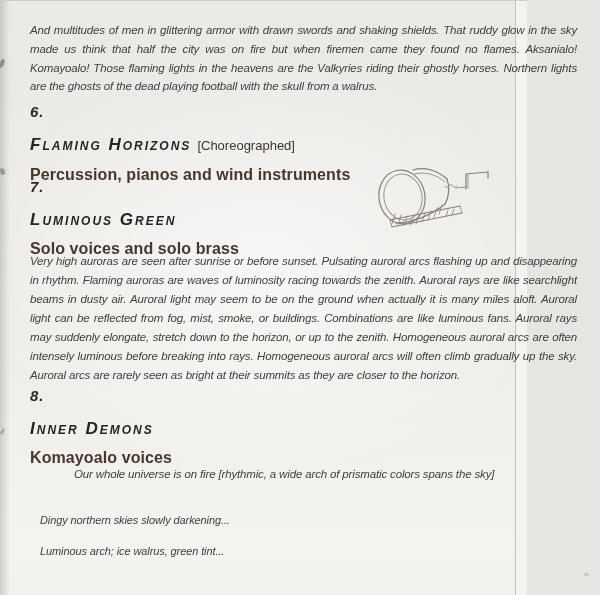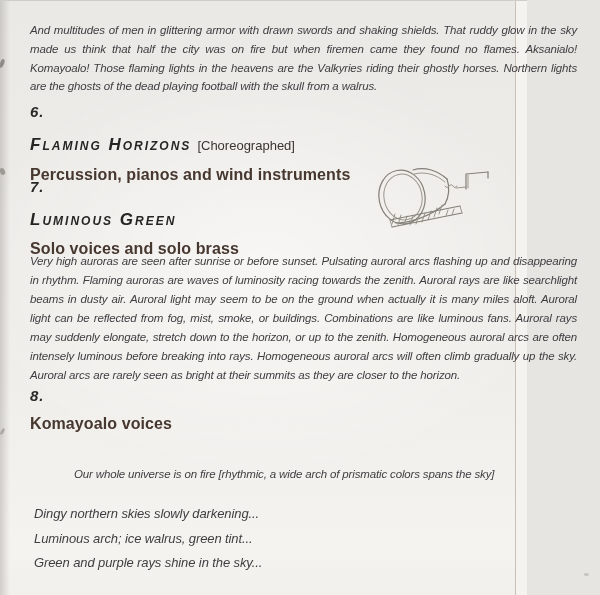--- a/index.html
+++ b/index.html
@@ -58,21 +58,21 @@
   }
   .track-instr{
     margin-top:11px;font-size:16px;color:#46372f;letter-spacing:.1px;
     line-height:16px;
     font-weight:bold;
   }
 
   .libretto{top:464px;text-align:left;margin-left:44px;}
   .lyrics{position:absolute;left:30px;top:499px;margin:0;}
   .lyric-line{
-    margin:4px;font-style:italic;font-size:13px;line-height:20.5px;
+    margin:10px;font-style:italic;font-size:11px;line-height:20.5px;
     letter-spacing:-0.1px;color:#3f3d40;
   }
 
   .drum{position:absolute;left:362px;top:151px;width:130px;height:94px;}
   .drum path,.drum ellipse{fill:none;stroke:#847f77;stroke-width:1.2;
     stroke-linecap:round;stroke-linejoin:round;}
   .drum .lite{stroke:#9b968d;stroke-width:1;}
 </style>
 </head>
 <body>
@@ -133,24 +133,24 @@
 
     <path d="M 104,37 L 104,22 L 126,20"></path>
     <path class="lite" d="M 106,36 L 106,23"></path>
     <path d="M 126,20 L 126,26"></path>
   </svg>
 
   <p class="body-text aurora">Very high auroras are seen after sunrise or before sunset.  Pulsating auroral arcs flashing up and disappearing in rhythm.  Flaming auroras are waves of luminosity racing towards the zenith.  Auroral rays are like searchlight beams in dusty air.  Auroral light may seem to be on the ground when actually it is many miles aloft.  Auroral light can be reflected from fog, mist, smoke, or buildings.  Combinations are like luminous fans.  Auroral rays may suddenly elongate, stretch down to the horizon, or up to the zenith.  Homogeneous auroral arcs are often intensely luminous before breaking into rays. Homogeneous auroral arcs will often climb gradually up the sky. Auroral arcs are rarely seen as bright at their summits as they are closer to the horizon.</p>
 
   <section class="track t8">
     <div class="track-number">8.</div>
+    <h2 class="track-title"><span>Inner Demons</span></h2>
     <div class="track-instr">Komayoalo voices</div>
   </section>
 
   <p class="body-text libretto">Our whole universe is on fire [rhythmic, a wide arch of prismatic colors spans the sky]</p>
 
   <div class="lyrics">
     <p class="lyric-line">Dingy northern skies slowly darkening...</p>
     <p class="lyric-line">Luminous arch; ice walrus, green tint...</p>
-    <p class="lyric-line">Green and purple rays shine in the sky...</p>
   </div>
 
 </div>
 
 </body></html>

